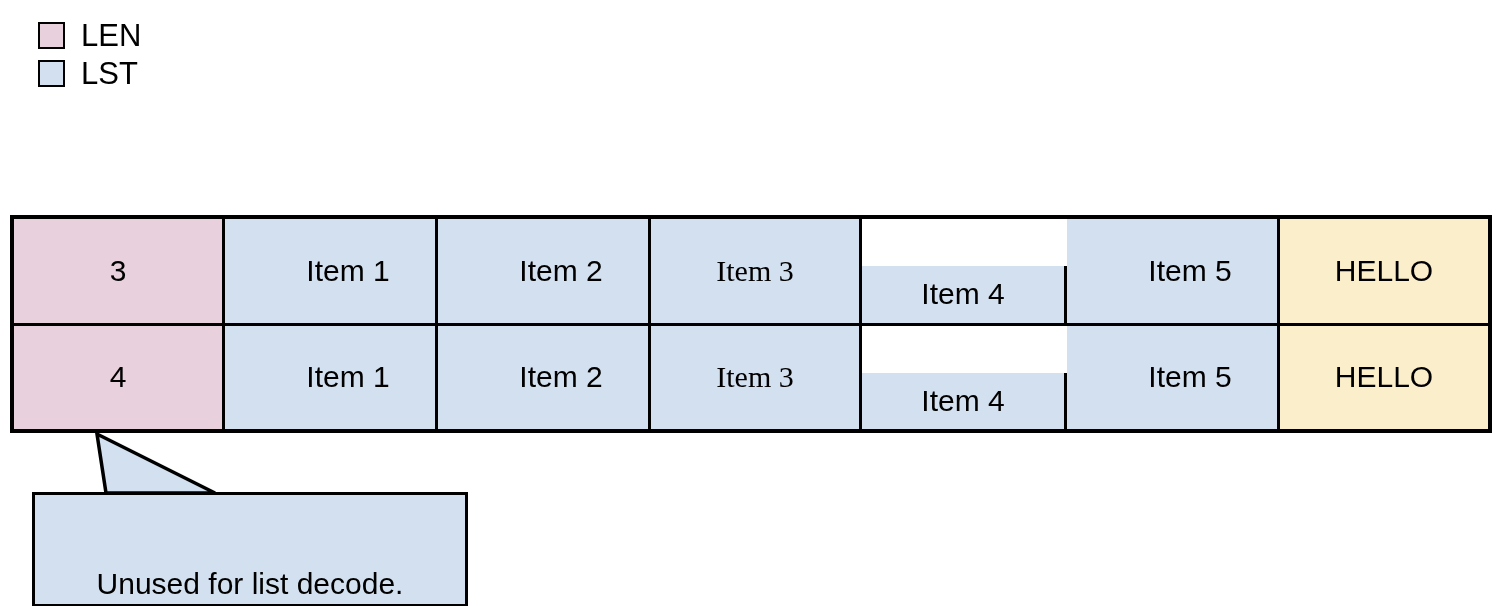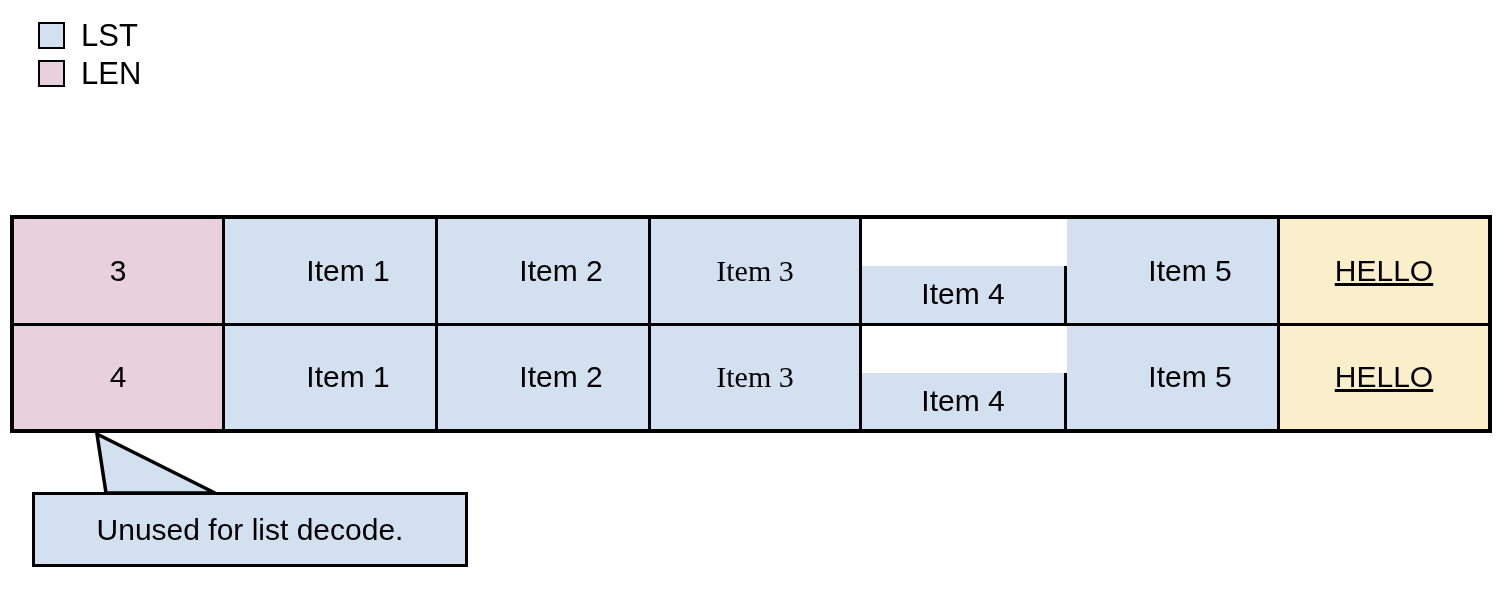--- a/index.html
+++ b/index.html
@@ -68,21 +68,20 @@
     align-items: center;
     justify-content: center;
     font-size: 30px;
     line-height: 30px;
     box-sizing: border-box;
     border-right: 3px solid #000000;
     white-space: nowrap;
   }
   .cell:last-child {
     border-right: none;
-    text-decoration: underline;
   }
   .cell-len  { flex: 0 0 211px; }
   .cell-lst  { flex: 0 0 213px; padding-left: 36px; }
   .cell-lst4 { flex: 0 0 211px; font-family: Liberation Serif, serif; }
   .cell-lst5 { flex: 0 0 205px; margin-top: 47px; }
   .cell-fld  { flex: 1 1 auto; }
 
   
   #callout-tail {
     position: absolute;
@@ -90,47 +89,47 @@
     top: 0;
     width: 1512px;
     height: 606px;
     pointer-events: none;
   }
   #callout-box {
     position: absolute;
     left: 32px;
     top: 492px;
     width: 436px;
-    height: 75px;
+    height: 115px;
     border: 3.5px solid #000000;
     box-sizing: border-box;
     display: flex;
     flex-direction: column;
     align-items: center;
-    justify-content: center;
+    justify-content: flex-end;
   }
   #callout-box .callout-line {
     font-size: 30px;
     line-height: 40px;
     white-space: nowrap;
   }
 </style>
 </head>
 <body>
 
 <div id="legend">
 
   <div class="legend-row">
-    <span class="legend-swatch" style="background:#d3e0ef"></span>
-    <span class="legend-label">LST</span>
+    <span class="legend-swatch" style="background:#e8d0dd"></span>
+    <span class="legend-label">LEN</span>
   </div>
 
   <div class="legend-row">
-    <span class="legend-swatch" style="background:#e8d0dd"></span>
-    <span class="legend-label">LEN</span>
+    <span class="legend-swatch" style="background:#d3e0ef"></span>
+    <span class="legend-label">LST</span>
   </div>
 
 
 </div>
 
 <div id="packet-table">
 
   <div class="table-row row-top">
     <div class="cell cell-len" style="background:#e8d0dd">3</div>
     <div class="cell cell-lst" style="background:#d3e0ef">Item 1</div>

